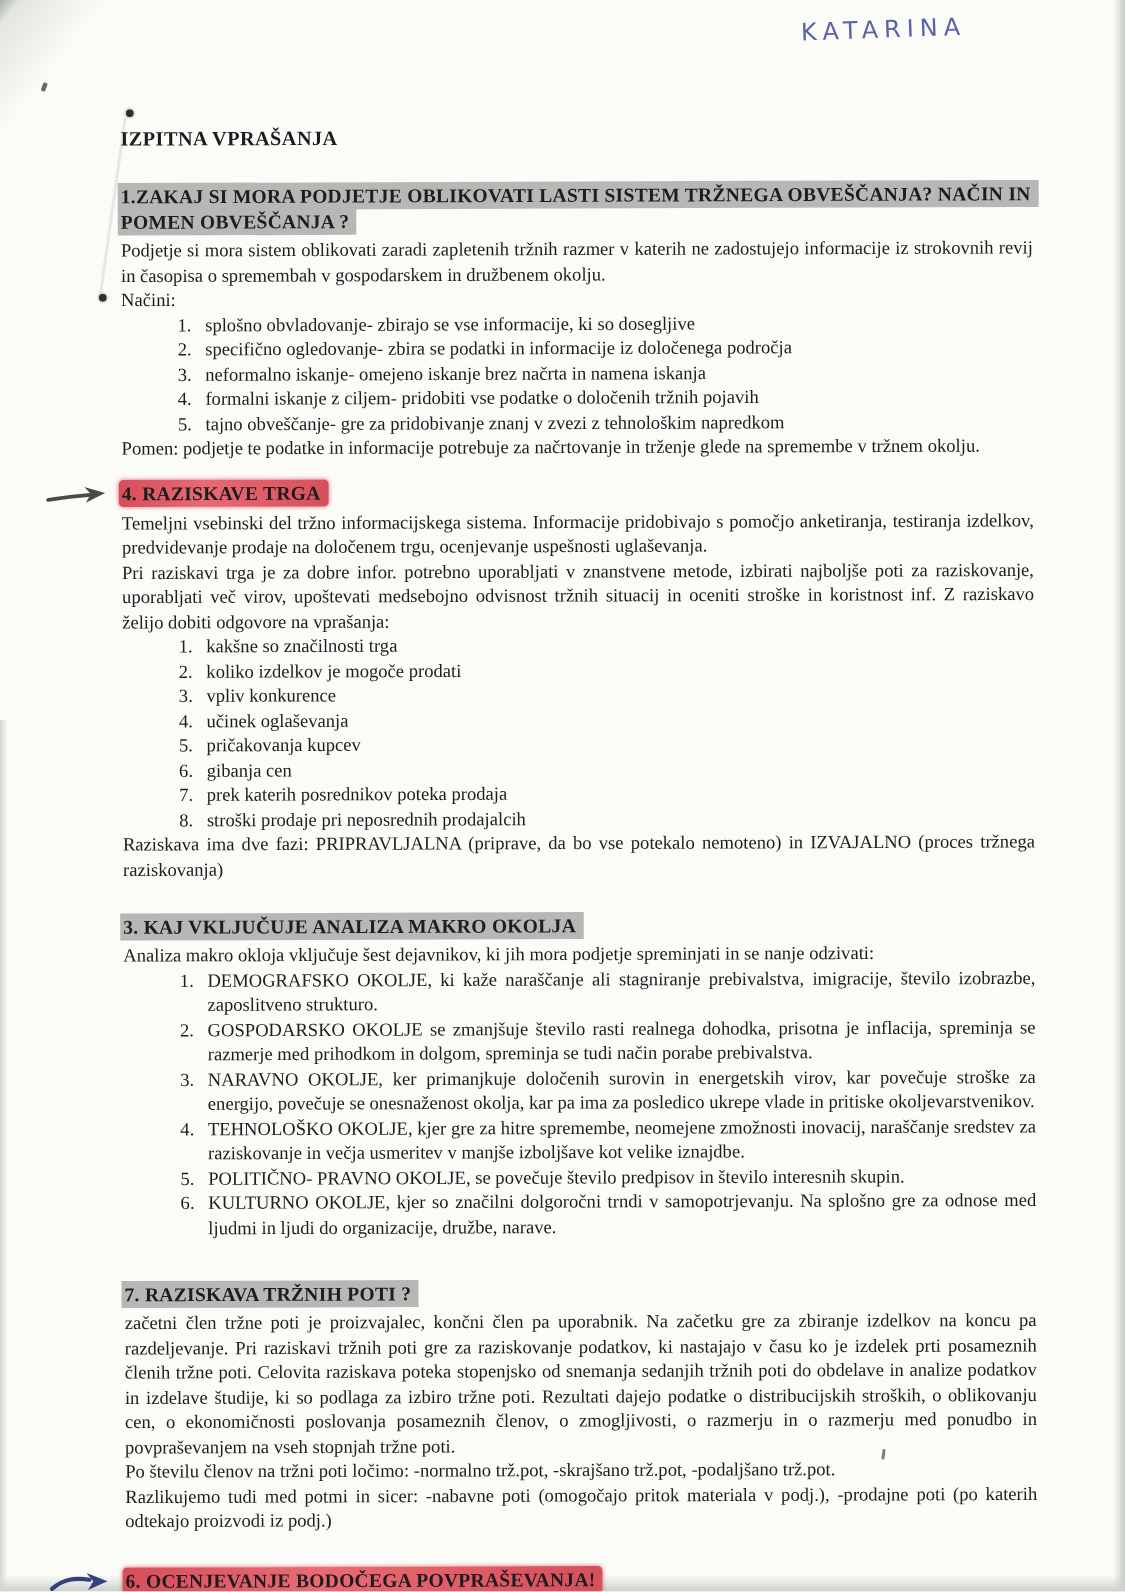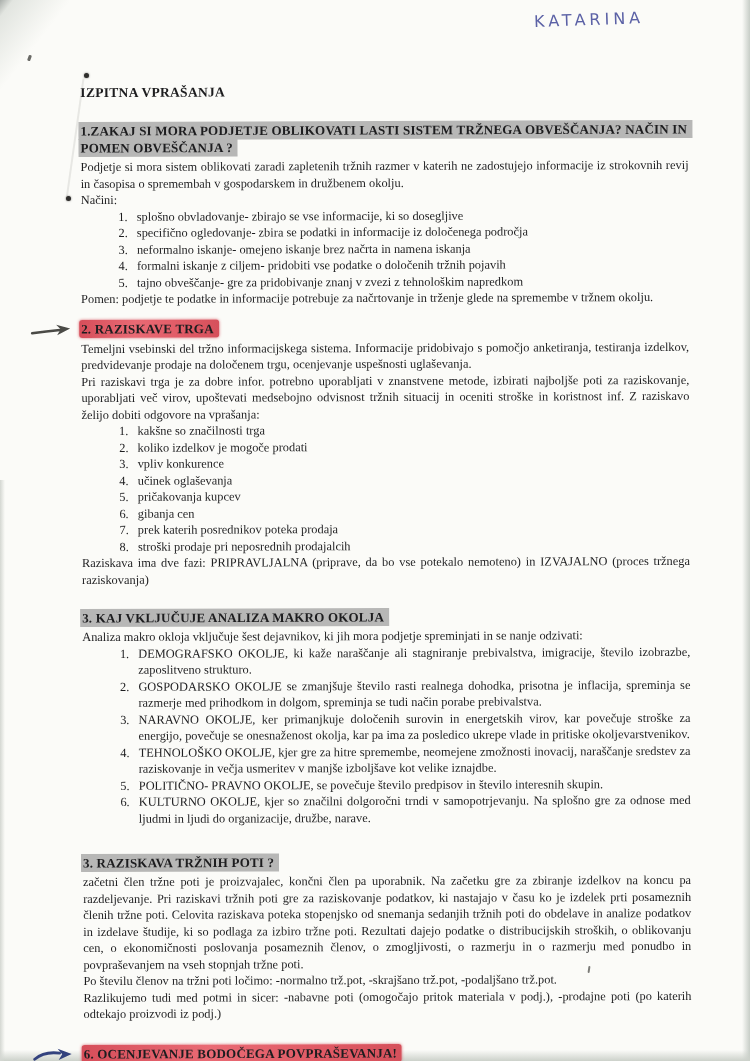--- a/index.html
+++ b/index.html
@@ -120,21 +120,21 @@
     </section>
 
     <section class="sec mt14">
       <h2 class="heading">
         <span class="arrow">
           <svg width="46" height="18" viewBox="0 0 46 18" xmlns="http://www.w3.org/2000/svg">
             <path d="M3 12 C 13 10.5, 22 9.5, 31 8.8" stroke="#4a4a46" stroke-width="2.6" fill="none" stroke-linecap="round"></path>
             <path d="M41 7.5 L27 3.5 L31.5 8.2 L28 14 Z" fill="#4a4a46"></path>
           </svg>
         </span>
-        <span class="hl hl-pink">2. RAZISKAVE TRGA</span>
+        <span class="hl hl-pink">4. RAZISKAVE TRGA</span>
       </h2>
       <p class="para">Temeljni vsebinski del tržno informacijskega sistema. Informacije pridobivajo s pomočjo anketiranja, testiranja izdelkov, predvidevanje prodaje na določenem trgu, ocenjevanje uspešnosti uglaševanja.</p>
       <p class="para">Pri raziskavi trga je za dobre infor. potrebno uporabljati v znanstvene metode, izbirati najboljše poti za raziskovanje, uporabljati več virov, upoštevati medsebojno odvisnost tržnih situacij in oceniti stroške in koristnost inf. Z raziskavo želijo dobiti odgovore na vprašanja:</p>
       <ol class="olist">
         <li>kakšne so značilnosti trga</li>
         <li>koliko izdelkov je mogoče prodati</li>
         <li>vpliv konkurence</li>
         <li>učinek oglaševanja</li>
         <li>pričakovanja kupcev</li>
         <li>gibanja cen</li>
@@ -154,21 +154,21 @@
         <li>GOSPODARSKO OKOLJE se zmanjšuje število rasti realnega dohodka, prisotna je inflacija, spreminja se razmerje med prihodkom in dolgom, spreminja se tudi način porabe prebivalstva.</li>
         <li>NARAVNO OKOLJE, ker primanjkuje določenih surovin in energetskih virov, kar povečuje stroške za energijo, povečuje se onesnaženost okolja, kar pa ima za posledico ukrepe vlade in pritiske okoljevarstvenikov.</li>
         <li>TEHNOLOŠKO OKOLJE, kjer gre za hitre spremembe, neomejene zmožnosti inovacij, naraščanje sredstev za raziskovanje in večja usmeritev v manjše izboljšave kot velike iznajdbe.</li>
         <li>POLITIČNO- PRAVNO OKOLJE, se povečuje število predpisov in število interesnih skupin.</li>
         <li>KULTURNO OKOLJE, kjer so značilni dolgoročni trndi v samopotrjevanju. Na splošno gre za odnose med ljudmi in ljudi do organizacije, družbe, narave.</li>
       </ol>
     </section>
 
     <section class="sec mt26">
       <h2 class="heading">
-        <span class="hl hl-gray">3. RAZISKAVA TRŽNIH POTI ?</span>
+        <span class="hl hl-gray">7. RAZISKAVA TRŽNIH POTI ?</span>
       </h2>
       <p class="para">začetni člen tržne poti je proizvajalec, končni člen pa uporabnik. Na začetku gre za zbiranje izdelkov na koncu pa razdeljevanje. Pri raziskavi tržnih poti gre za raziskovanje podatkov, ki nastajajo v času ko je izdelek prti posameznih členih tržne poti. Celovita raziskava poteka stopenjsko od snemanja sedanjih tržnih poti do obdelave in analize podatkov in izdelave študije, ki so podlaga za izbiro tržne poti. Rezultati dajejo podatke o distribucijskih stroških, o oblikovanju cen, o ekonomičnosti poslovanja posameznih členov, o zmogljivosti, o razmerju in o razmerju med ponudbo in povpraševanjem na vseh stopnjah tržne poti.</p>
       <p class="para">Po številu členov na tržni poti ločimo: -normalno trž.pot, -skrajšano trž.pot, -podaljšano trž.pot.</p>
       <p class="para">Razlikujemo tudi med potmi in sicer: -nabavne poti (omogočajo pritok materiala v podj.), -prodajne poti (po katerih odtekajo proizvodi iz podj.)</p>
     </section>
 
     <section class="sec mt22">
       <h2 class="heading">
         <span class="arrow">
           <svg width="46" height="18" viewBox="0 0 46 18" xmlns="http://www.w3.org/2000/svg">

